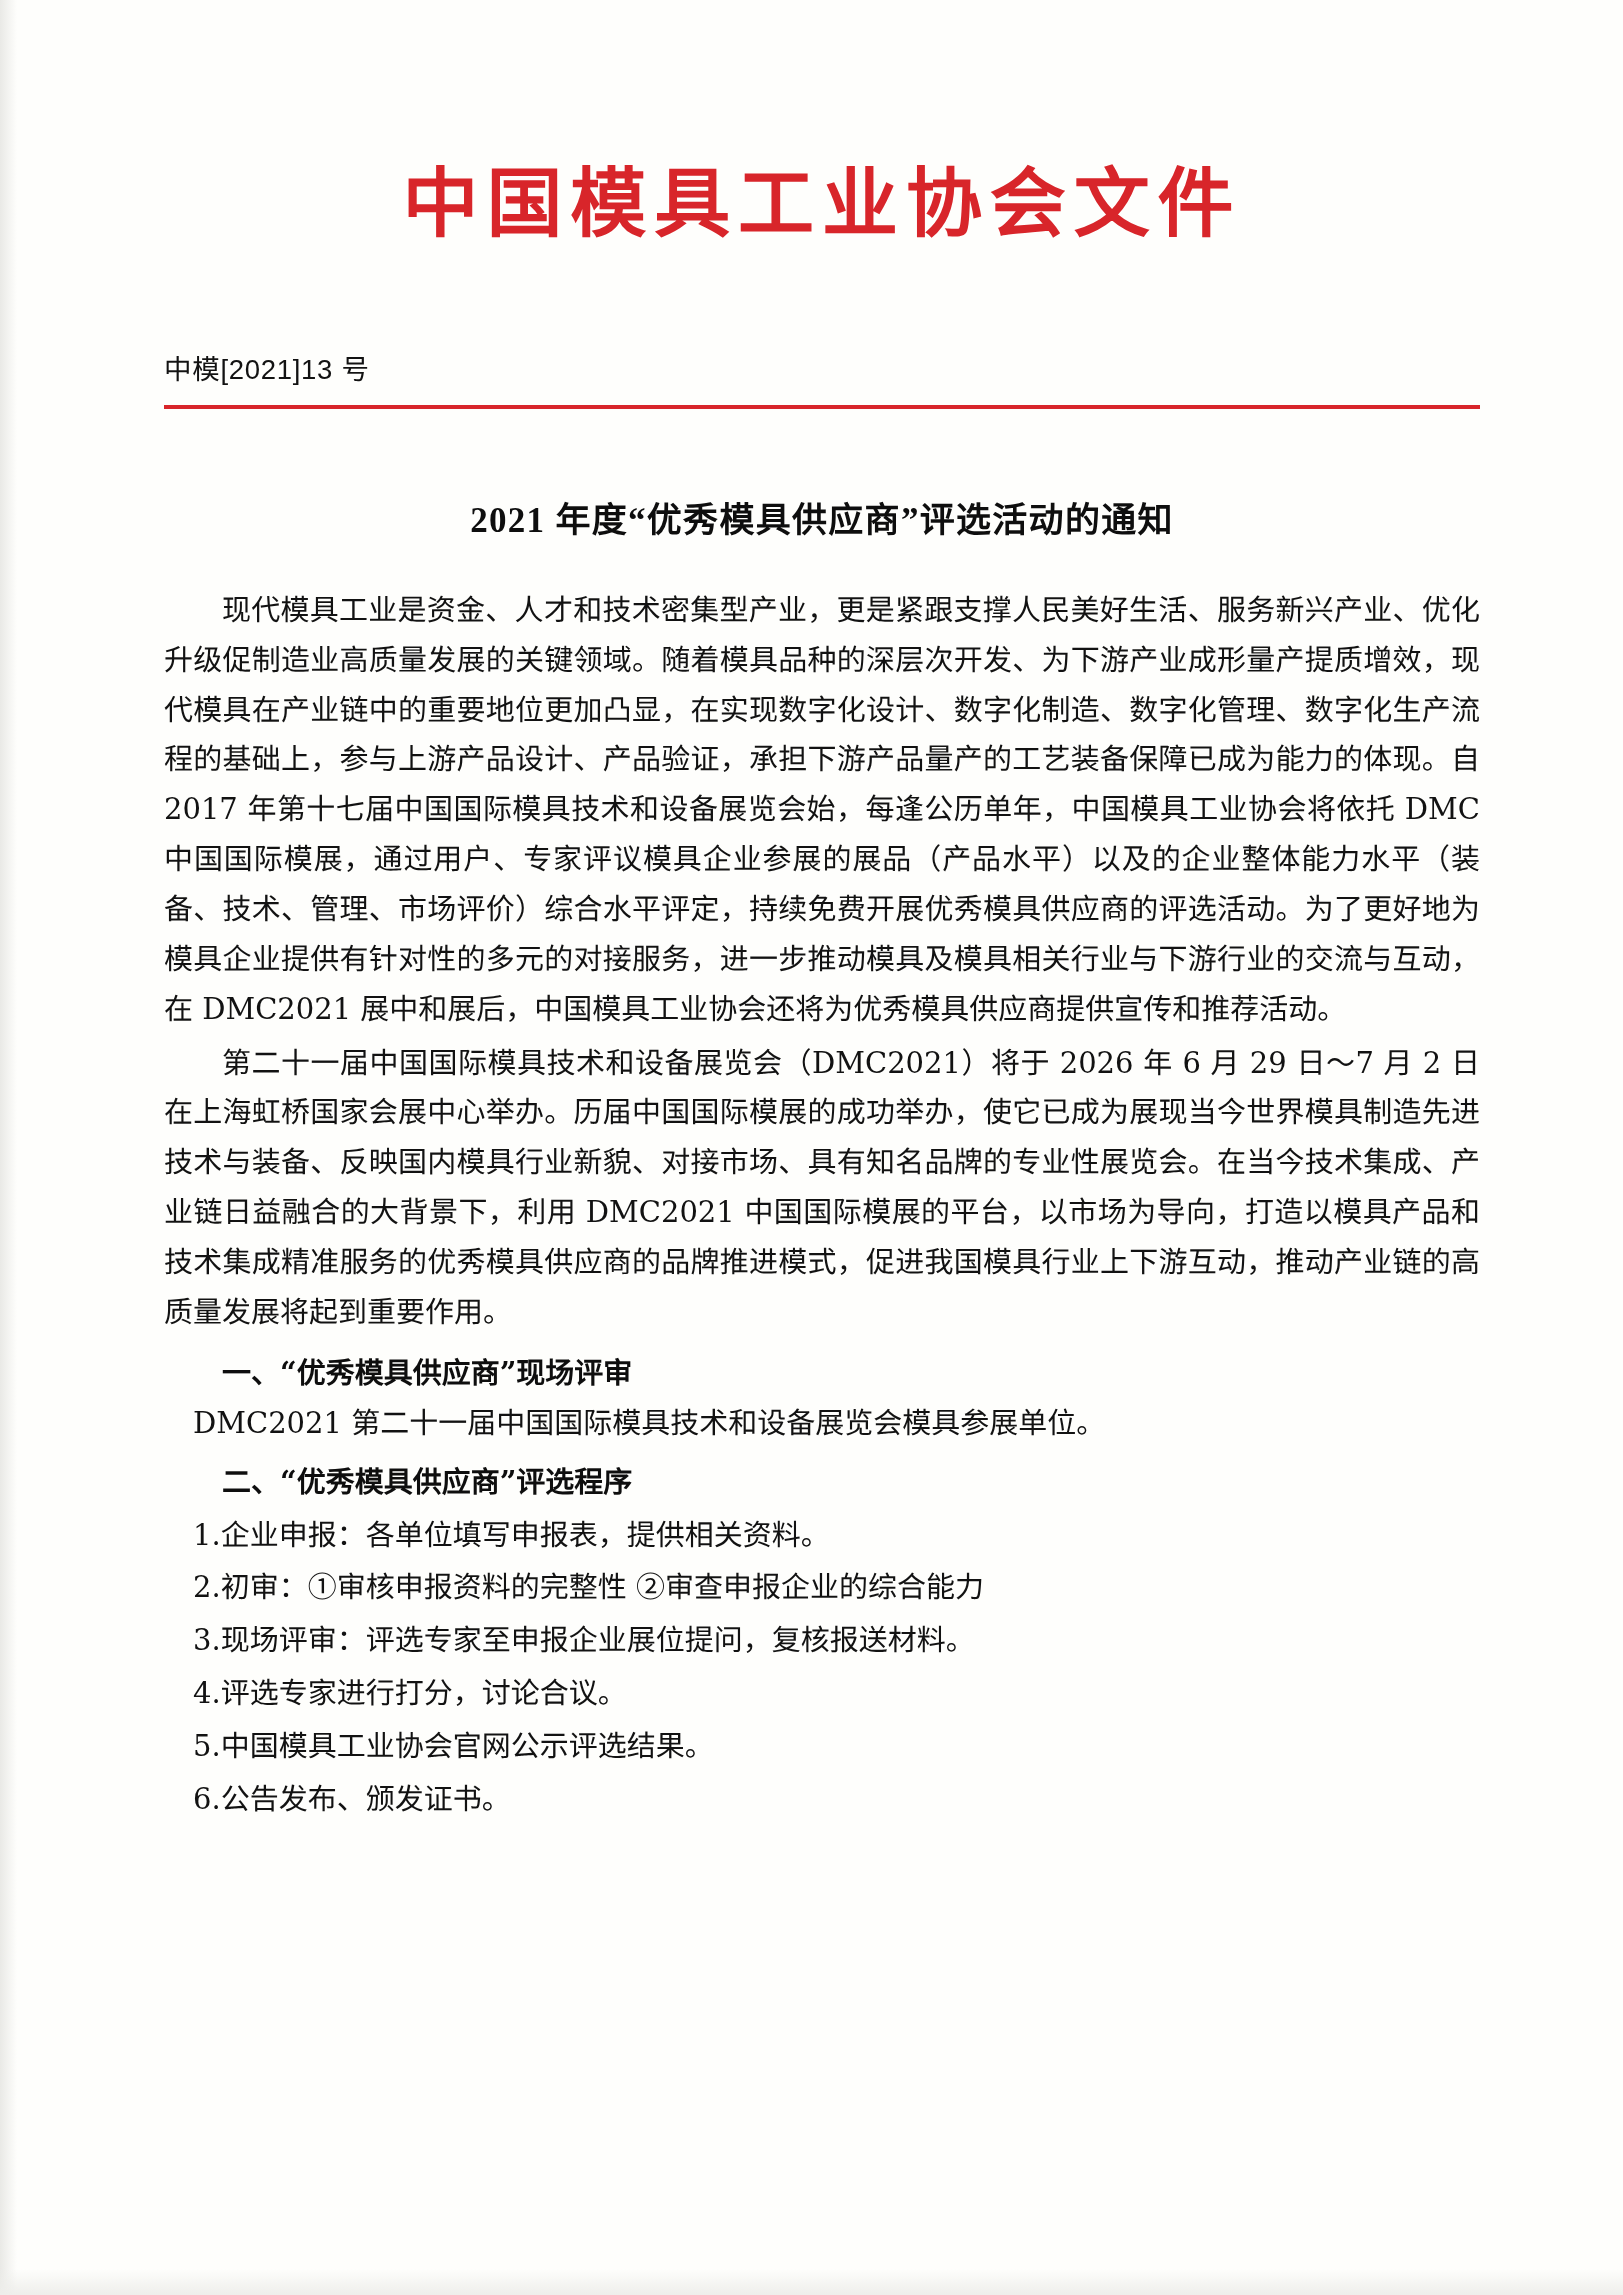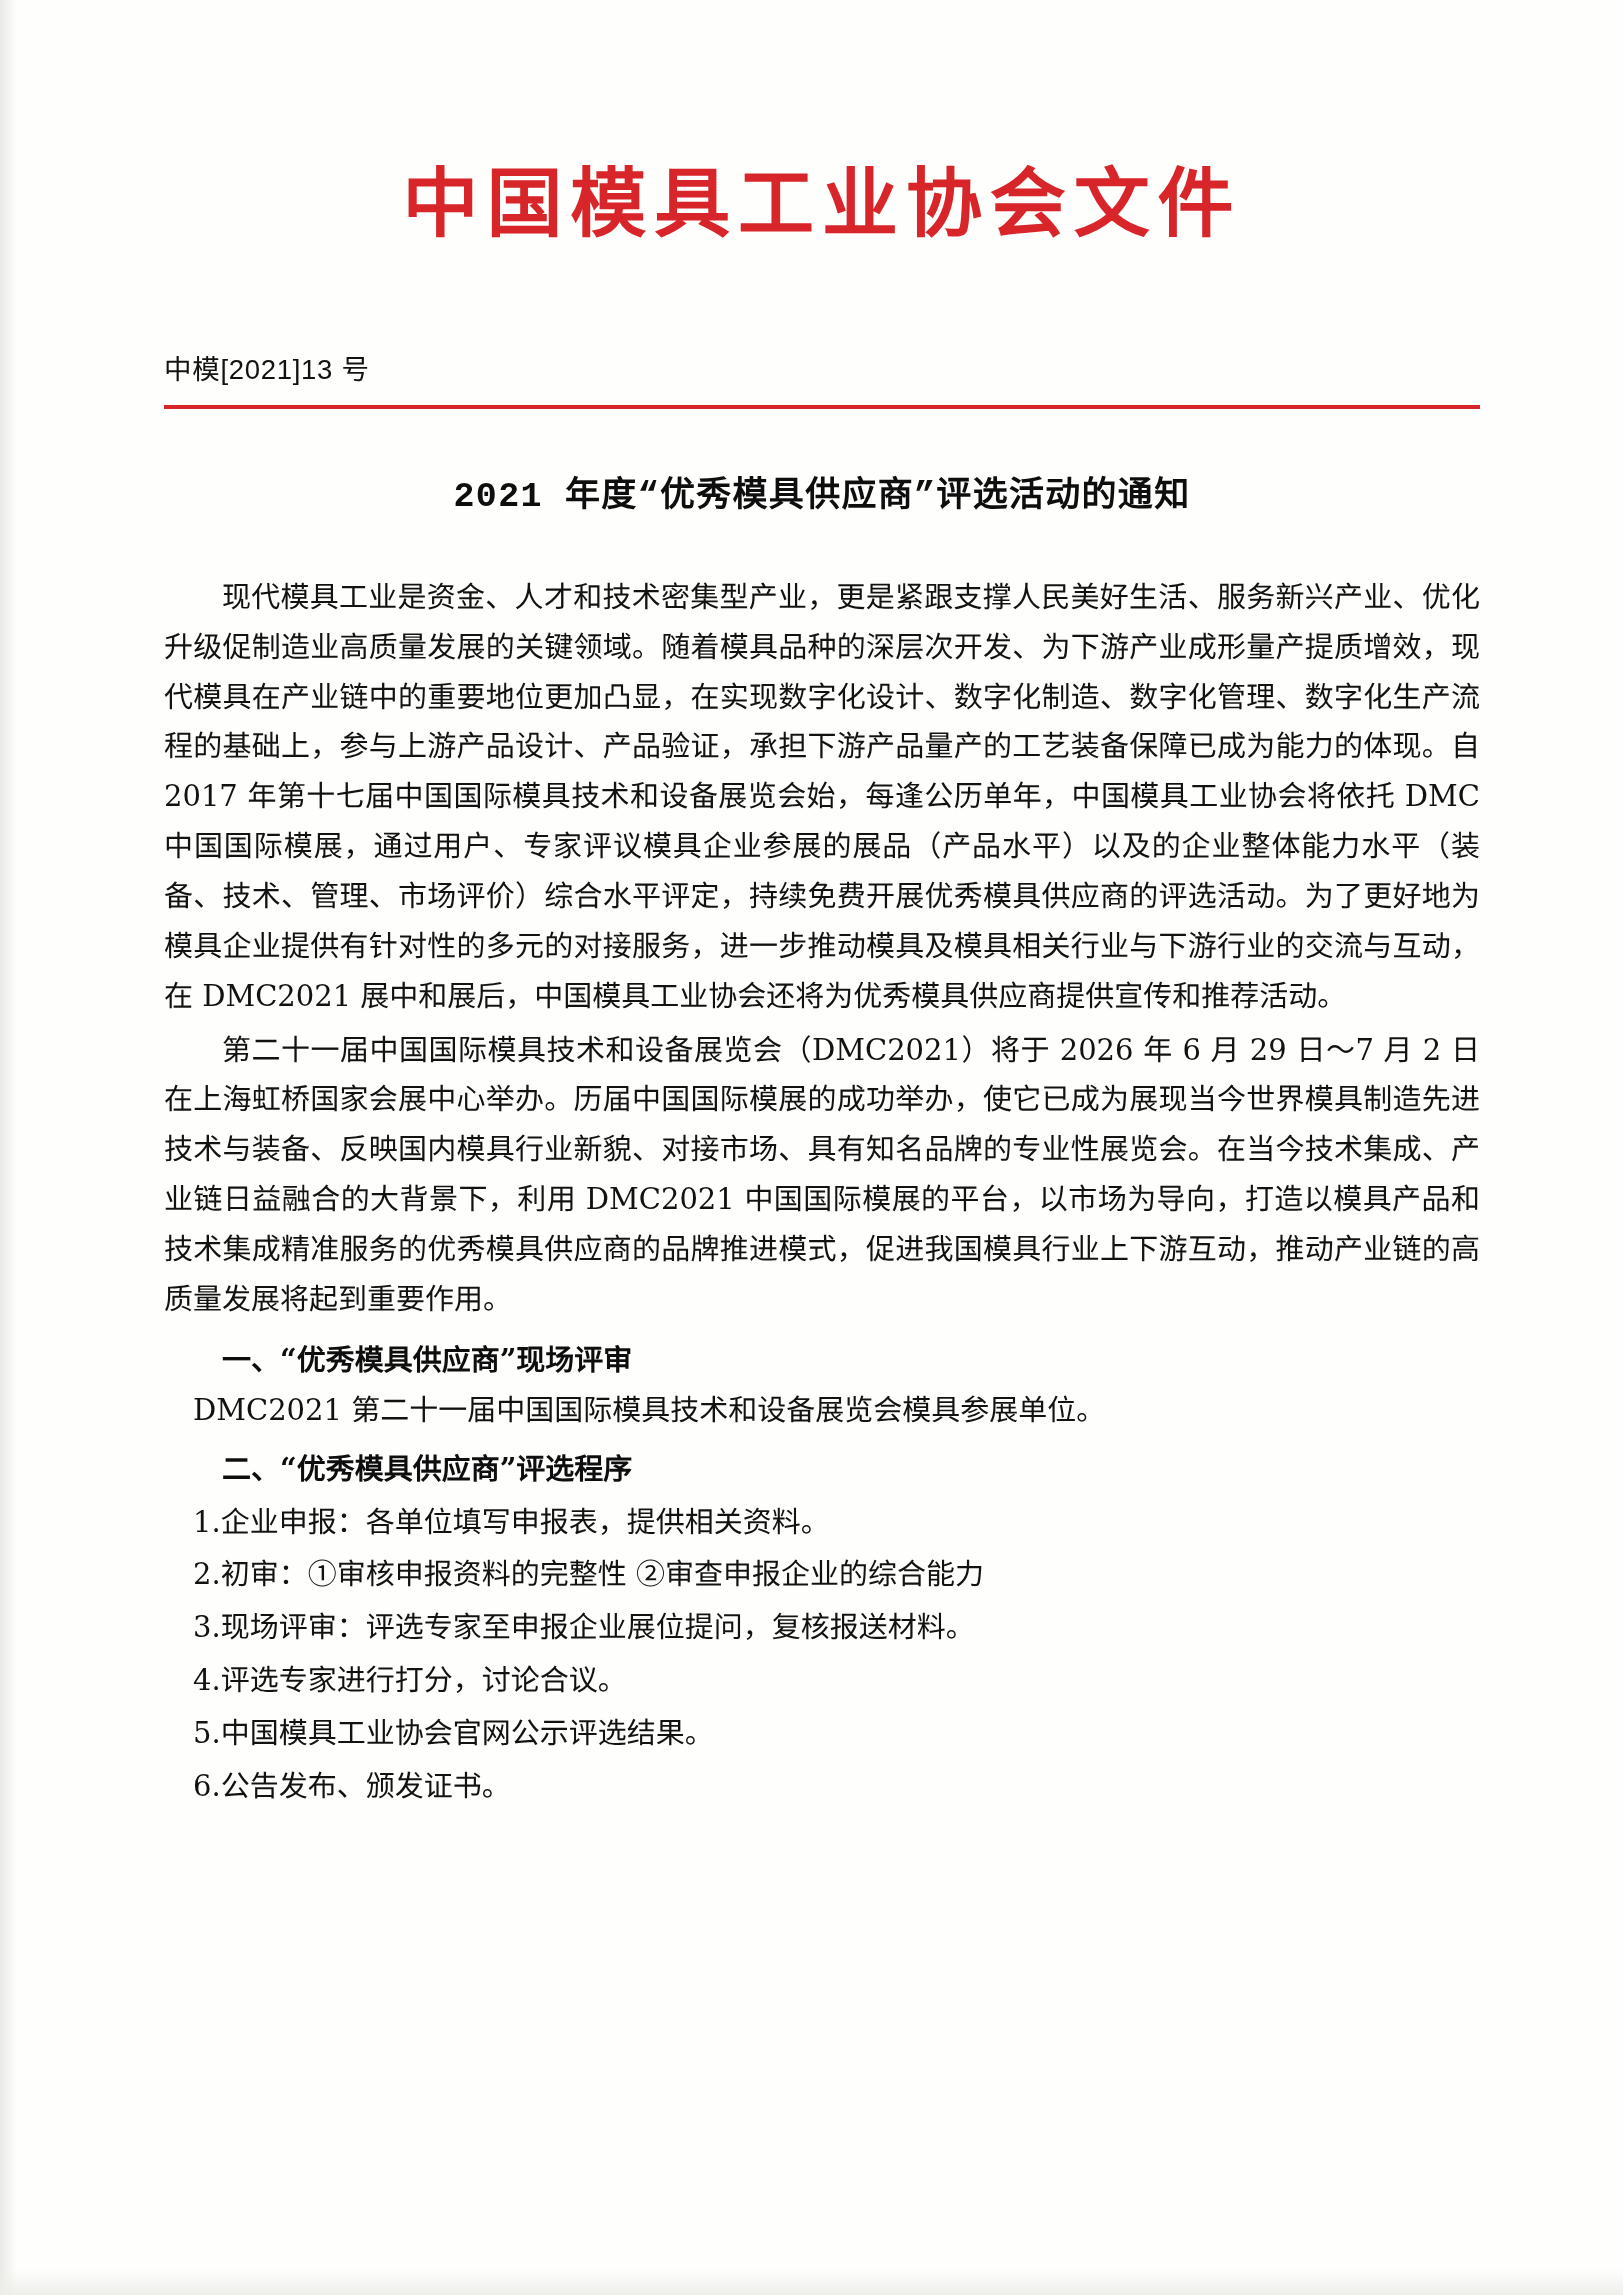--- a/index.html
+++ b/index.html
@@ -71,31 +71,31 @@
   }
 
   .red-rule {
     margin-top: 18.3px;
     height: 3.9px;
     background: #d8252a;
     width: 1316px;
   }
 
   .title-main {
-    margin-top: 56px;
+    margin-top: 82px;
     text-align: center;
-    font-family: Liberation Mono, monospace;
+    font-family: Liberation Serif, serif;
     font-weight: bold;
     font-size: 35px;
     color: #0e0e0e;
     letter-spacing: 1.3px;
   }
 
   .body-block {
-    margin-top: 56px;
+    margin-top: 44px;
     font-family: "DejaVu Serif", "Liberation Serif", serif;
     font-size: 29px;
     color: #121212;
     line-height: 1.72;
     text-align: justify;
     text-justify: inter-ideograph;
   }
   .para {
     text-indent: 58px;
     margin: 0 0 3.9px 0;

